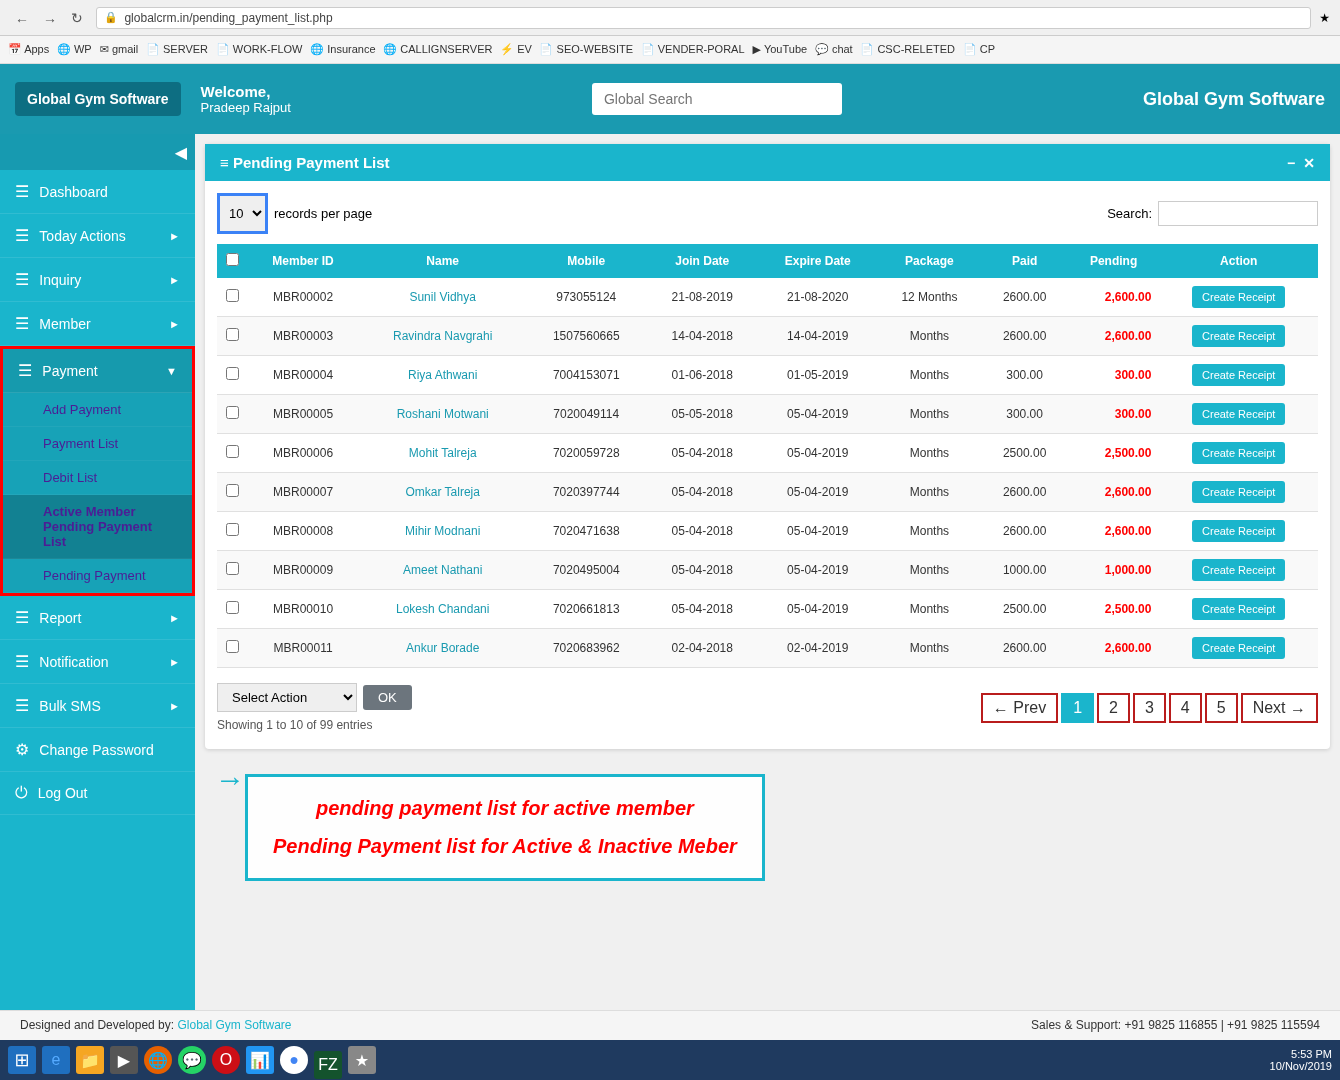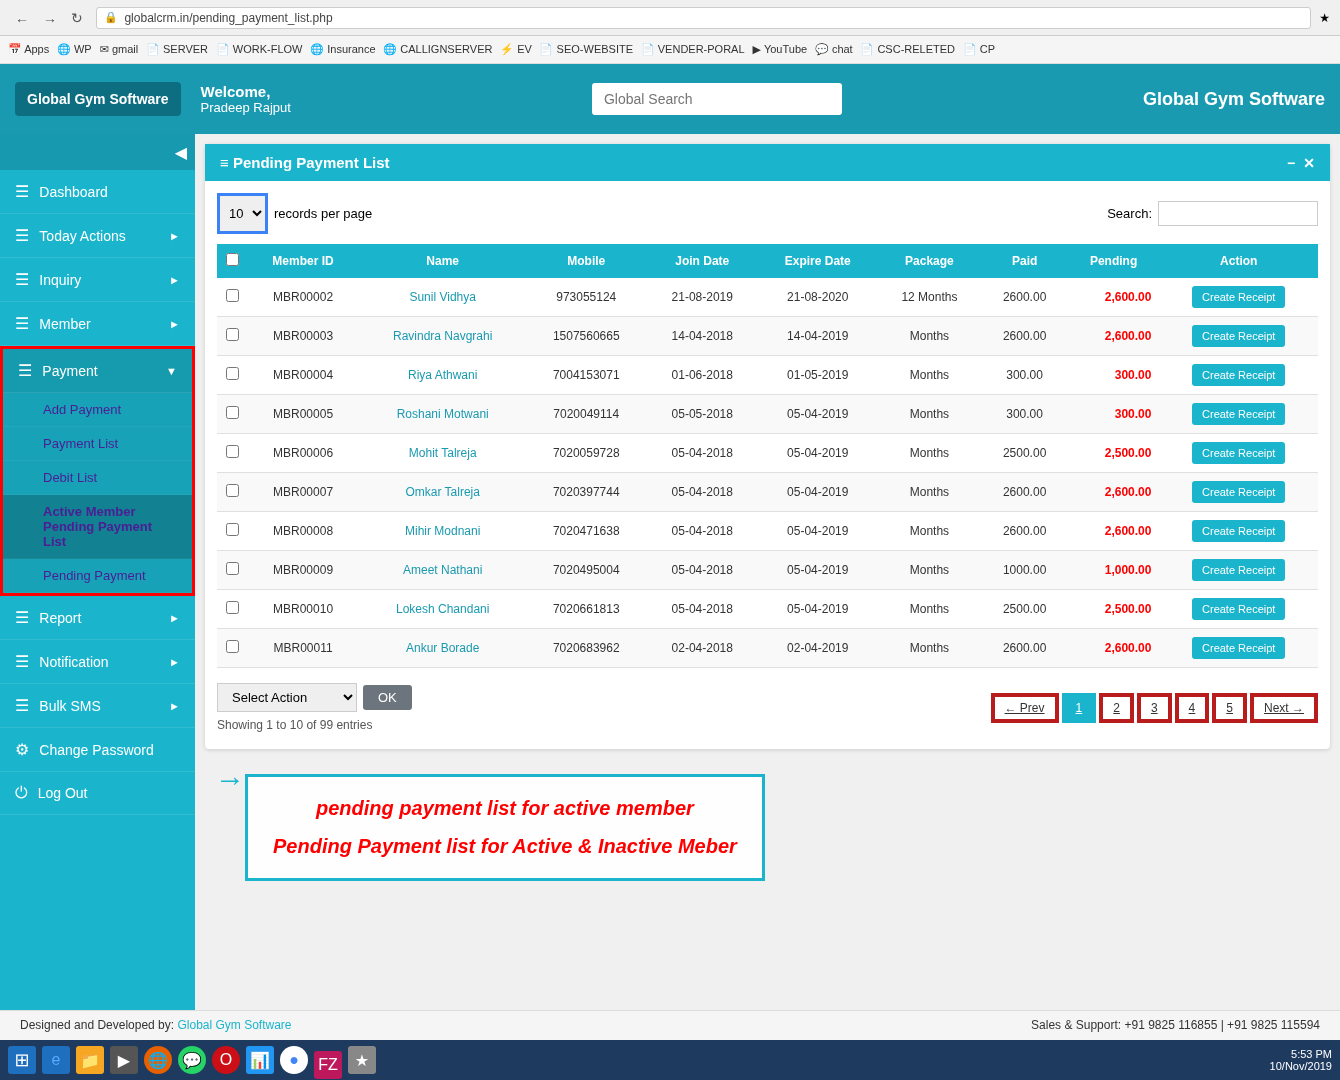--- a/index.html
+++ b/index.html
@@ -76,21 +76,21 @@
     .create-receipt-btn { background: #1ab5cc; color: white; border: none; padding: 5px 10px; border-radius: 3px; cursor: pointer; font-size: 11px; white-space: nowrap; }
 
     
     .bottom-controls { display: flex; align-items: center; justify-content: space-between; margin-top: 10px; padding: 5px 0; }
     .action-select { display: flex; align-items: center; gap: 6px; }
     .action-select select { border: 1px solid #ccc; padding: 5px 10px; font-size: 13px; min-width: 140px; }
     .ok-btn { background: #6c757d; color: white; border: none; padding: 5px 15px; cursor: pointer; font-size: 13px; border-radius: 3px; }
 
     
     .pagination { display: flex; align-items: center; gap: 3px; }
-    .page-btn { border: 4px solid #b91c1c; background: white; padding: 4px 10px; cursor: pointer; font-size: 12px; color: #333; text-decoration: underline; }
+    .page-btn { border: 2px solid #b91c1c; background: white; padding: 4px 10px; cursor: pointer; font-size: 16px; color: #333; }
     .page-btn.active { background: #1ab5cc; color: white; border-color: #1ab5cc; }
 
     
     .annotation-box { background: rgba(255,255,255,0.9); border: 3px solid #1ab5cc; margin: 15px 0; padding: 20px 25px; }
     .annotation-text-1 { color: red; font-size: 20px; font-weight: bold; font-style: italic; margin-bottom: 15px; text-align: center; }
     .annotation-text-2 { color: red; font-size: 20px; font-weight: bold; font-style: italic; }
 
     
     .blue-arrow { color: #1ab5cc; font-size: 30px; margin-left: 10px; }
 
@@ -457,20 +457,20 @@
   <div class="taskbar-left">
     <div class="taskbar-icon" style="background:#1f6fbf;color:white;font-size:18px;">⊞</div>
     <div class="taskbar-icon" style="background:#1f6fbf;color:#5af;font-size:16px;">e</div>
     <div class="taskbar-icon" style="background:#f5a623;color:white;">📁</div>
     <div class="taskbar-icon" style="background:#555;color:white;">▶</div>
     <div class="taskbar-icon" style="background:#e66000;color:white;border-radius:50%;">🌐</div>
     <div class="taskbar-icon" style="background:#25D366;color:white;border-radius:50%;">💬</div>
     <div class="taskbar-icon" style="background:#cc0f16;color:white;border-radius:50%;">O</div>
     <div class="taskbar-icon" style="background:#2196F3;color:white;">📊</div>
     <div class="taskbar-icon" style="background:#fff;color:#4285F4;border-radius:50%;">●</div>
-    <div class="taskbar-icon" style="background:#be185d;color:white;margin-top:9px;">FZ</div>
+    <div class="taskbar-icon" style="background:#14532d;color:white;margin-top:9px;">FZ</div>
     <div class="taskbar-icon" style="background:#888;color:white;">★</div>
   </div>
   <div class="taskbar-right">
     <div>5:53 PM</div>
     <div>10/Nov/2019</div>
   </div>
 </div>
 
 </body></html>

